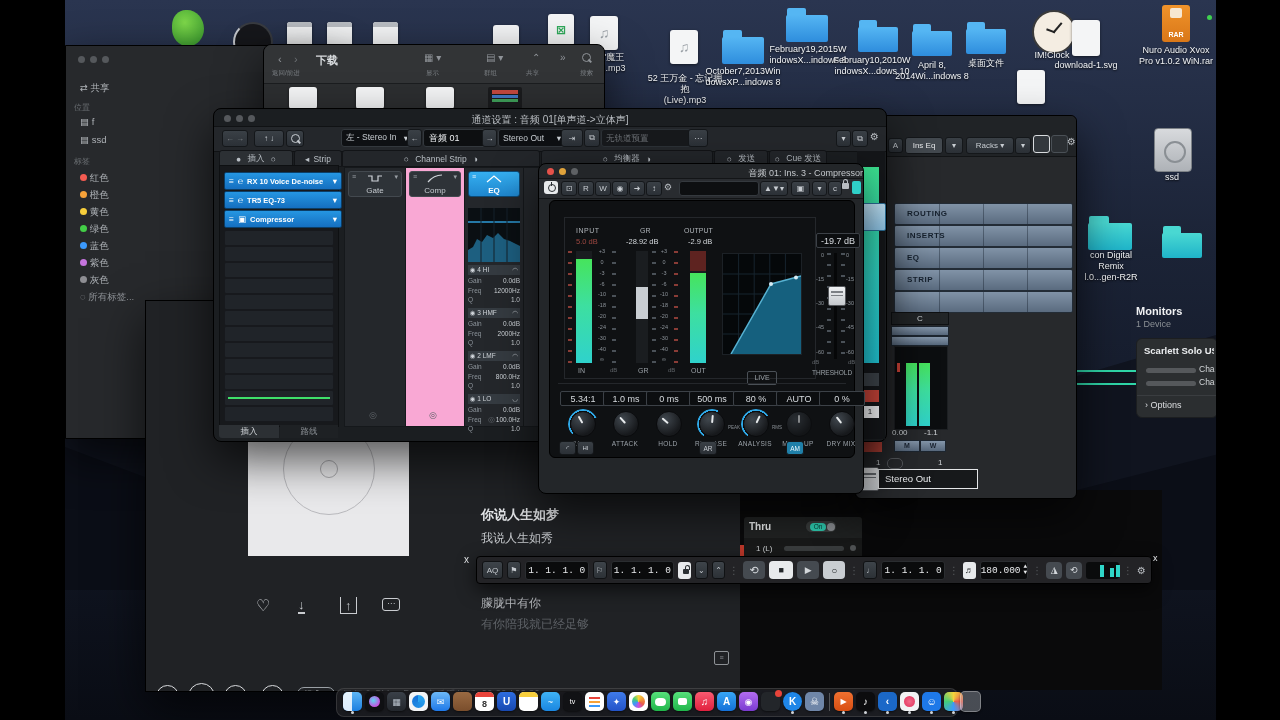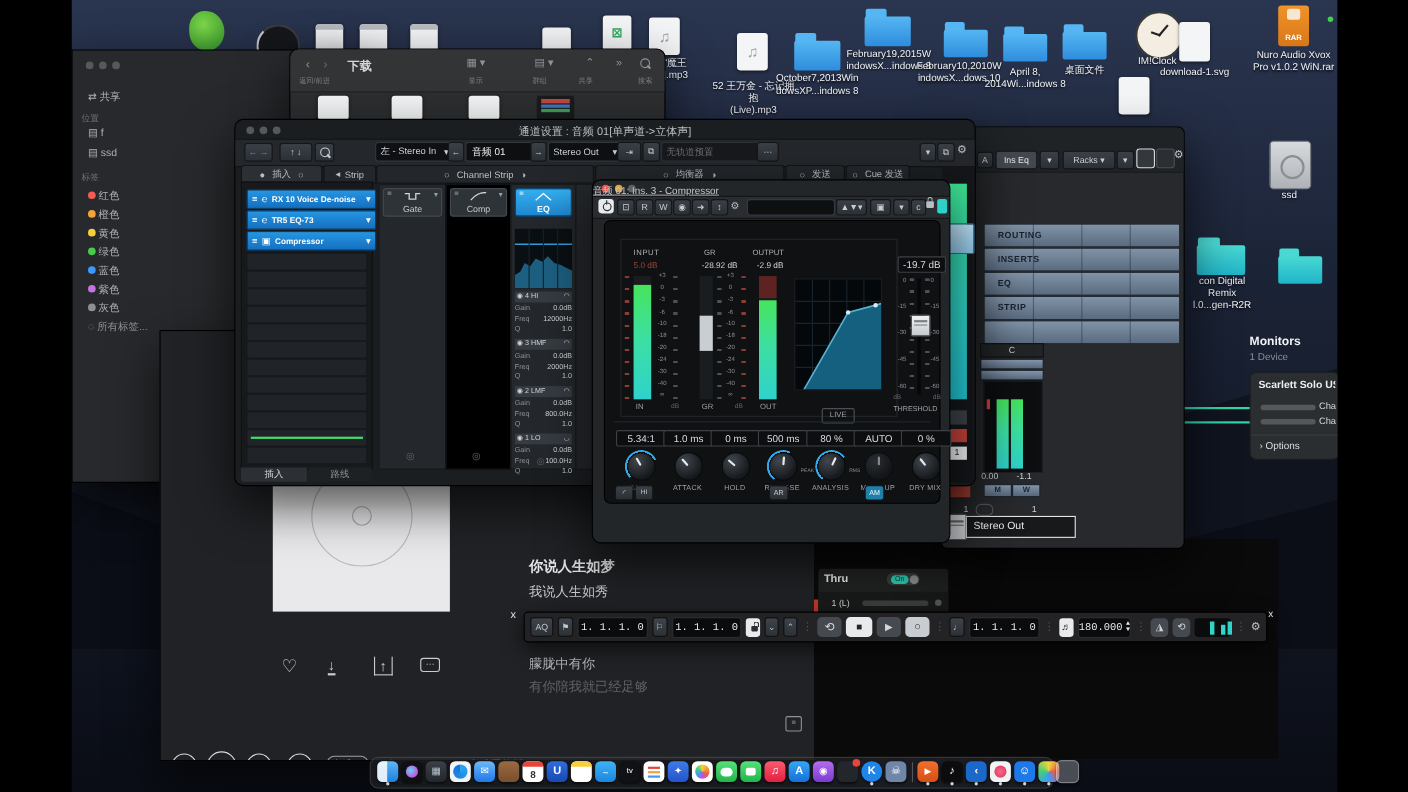--- a/index.html
+++ b/index.html
@@ -393,21 +393,21 @@
       <div style="position:absolute;left:3px;top:3px;width:52px;height:24px;background:#2e3338;border:1px solid #43494f;border-radius:3px;">
         <span style="position:absolute;left:3px;top:1px;color:#9aa0a5;font-size:7px;">≡</span>
         <svg width="16" height="9" style="position:absolute;left:18px;top:2px;">
             <polyline points="1,2 5,2 5,7 11,7 11,2 15,2" fill="none" stroke="#cfd4d9" stroke-width="1.2"></polyline>
           </svg>
         <span style="position:absolute;right:3px;top:1px;color:#9aa0a5;font-size:7px;">▾</span>
         <div style="position:absolute;left:0;right:0;bottom:1px;text-align:center;color:#c6cbd0;font-size:8px;">Gate</div>
       </div>
       <div style="position:absolute;left:24px;bottom:6px;color:#5e6368;font-size:9px;">◎</div>
     </div>
-    <div style="position:absolute;left:191px;top:58px;width:58px;height:258px;background:#000000;border:1px solid #15181b;">
+    <div style="position:absolute;left:191px;top:58px;width:58px;height:258px;background:#f9a8d4;border:1px solid #15181b;">
       <div style="position:absolute;left:3px;top:3px;width:50px;height:24px;background:#2e3338;border:1px solid #43494f;border-radius:3px;">
         <span style="position:absolute;left:3px;top:1px;color:#9aa0a5;font-size:7px;">≡</span>
         <svg width="16" height="9" style="position:absolute;left:17px;top:2px;">
             <path d="M1,8 C6,2 10,1 15,1" fill="none" stroke="#cfd4d9" stroke-width="1.2"></path>
           </svg>
         <span style="position:absolute;right:3px;top:1px;color:#9aa0a5;font-size:7px;">▾</span>
         <div style="position:absolute;left:0;right:0;bottom:1px;text-align:center;color:#c6cbd0;font-size:8px;">Comp</div>
       </div>
       <div style="position:absolute;left:23px;bottom:6px;color:#5e6368;font-size:9px;">◎</div>
     </div>
@@ -466,21 +466,21 @@
       <div style="position:absolute;left:4px;top:255px;width:18px;height:12px;background:#f0f1f3;color:#1a1d20;font-size:8px;text-align:center;line-height:12px;">1</div>
     </div>
   </div>
 
   <div class="win" style="left:538px;top:163px;width:324px;height:329px;background:#232629;">
     <div class="tl" style="position:absolute;left:8px;top:4px;">
         <span style="background:#e5524a;"></span>
         <span style="background:#e0a33b;"></span>
         <span style="background:#5e6164;"></span>
       </div>
-    <div style="position:absolute;left:0;right:0;top:3px;text-align:left;color:#c3c7cb;font-size:9px;text-decoration:underline;">音频 01: Ins. 3 - Compressor</div>
+    <div style="position:absolute;left:0;right:0;top:3px;text-align:right;color:#c3c7cb;font-size:9px;">音频 01: Ins. 3 - Compressor</div>
 
     <div style="position:absolute;left:0;top:14px;right:0;height:19px;background:#292c30;border-top:1px solid #131517;border-bottom:1px solid #131517;"></div>
     <div style="position:absolute;left:5px;top:17px;width:14px;height:13px;background:#e8eaec;border-radius:3px;">
       <span style="position:absolute;left:4px;top:3px;width:6px;height:6px;border:1.5px solid #2b2f33;border-radius:50%;"></span>
       <span style="position:absolute;left:6.5px;top:1px;width:1.5px;height:4px;background:#2b2f33;"></span>
     </div>
     <div class="csbtn" style="position:absolute;left:22px;top:17px;width:14px;height:13px;">⊡</div>
     <div class="csbtn" style="position:absolute;left:39px;top:17px;width:14px;height:13px;">R</div>
     <div class="csbtn" style="position:absolute;left:56px;top:17px;width:14px;height:13px;">W</div>
     <div class="csbtn" style="position:absolute;left:73px;top:17px;width:14px;height:13px;◉">◉</div>
@@ -495,21 +495,21 @@
     <div style="position:absolute;left:303px;top:19px;width:7px;height:6px;background:#b9bdc2;border-radius:1px;">
         <span style="position:absolute;left:1px;top:-4px;width:3px;height:3px;border:1.5px solid #b9bdc2;border-bottom:none;border-radius:3px 3px 0 0;"></span>
       </div>
     <div style="position:absolute;left:313px;top:17px;width:9px;height:13px;background:#2fd0c8;border-radius:2px;"></div>
 
     <div style="position:absolute;left:10px;top:36px;width:304px;height:256px;background:#0f1113;border-radius:6px;border:1px solid #000;">
       <div style="position:absolute;left:14px;top:16px;width:250px;height:160px;border:1px solid #24272b;"></div>
       <div style="position:absolute;left:26px;top:26px;color:#aeb3b8;font-size:7px;letter-spacing:.5px;">INPUT</div>
       <div style="position:absolute;left:26px;top:36px;color:#9c4740;font-size:7.5px;">5.0 dB</div>
       <div style="position:absolute;left:90px;top:26px;color:#aeb3b8;font-size:7px;">GR</div>
-      <div style="position:absolute;left:76px;top:36px;color:#d3d7db;font-size:7.5px;margin-left:12px;">-28.92 dB</div>
+      <div style="position:absolute;left:76px;top:36px;color:#d3d7db;font-size:7.5px;">-28.92 dB</div>
       <div style="position:absolute;left:134px;top:26px;color:#aeb3b8;font-size:7px;">OUTPUT</div>
       <div style="position:absolute;left:138px;top:36px;color:#d3d7db;font-size:7.5px;">-2.9 dB</div>
 
       <div class="tickred" style="position:absolute;left:18px;top:50px;height:112px;"></div>
       <div style="position:absolute;left:26px;top:50px;width:16px;height:112px;background:#1a1d20;">
         <div class="metbar" style="position:absolute;left:0;bottom:0;width:16px;height:104px;"></div>
       </div>
       <div class="scalecol" style="position:absolute;left:44px;top:48px;height:114px;width:16px;">
           <span>+3</span>
           <span>0</span>

